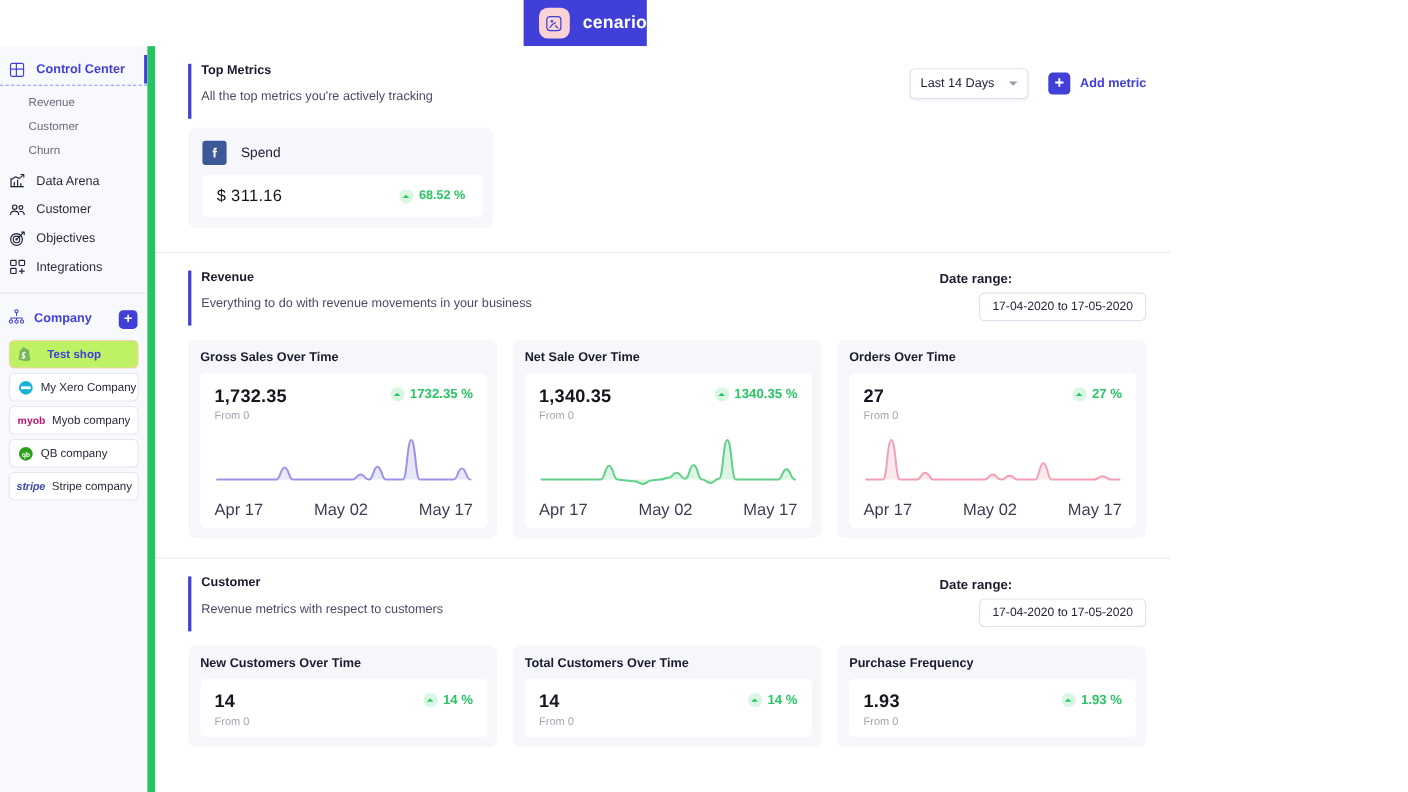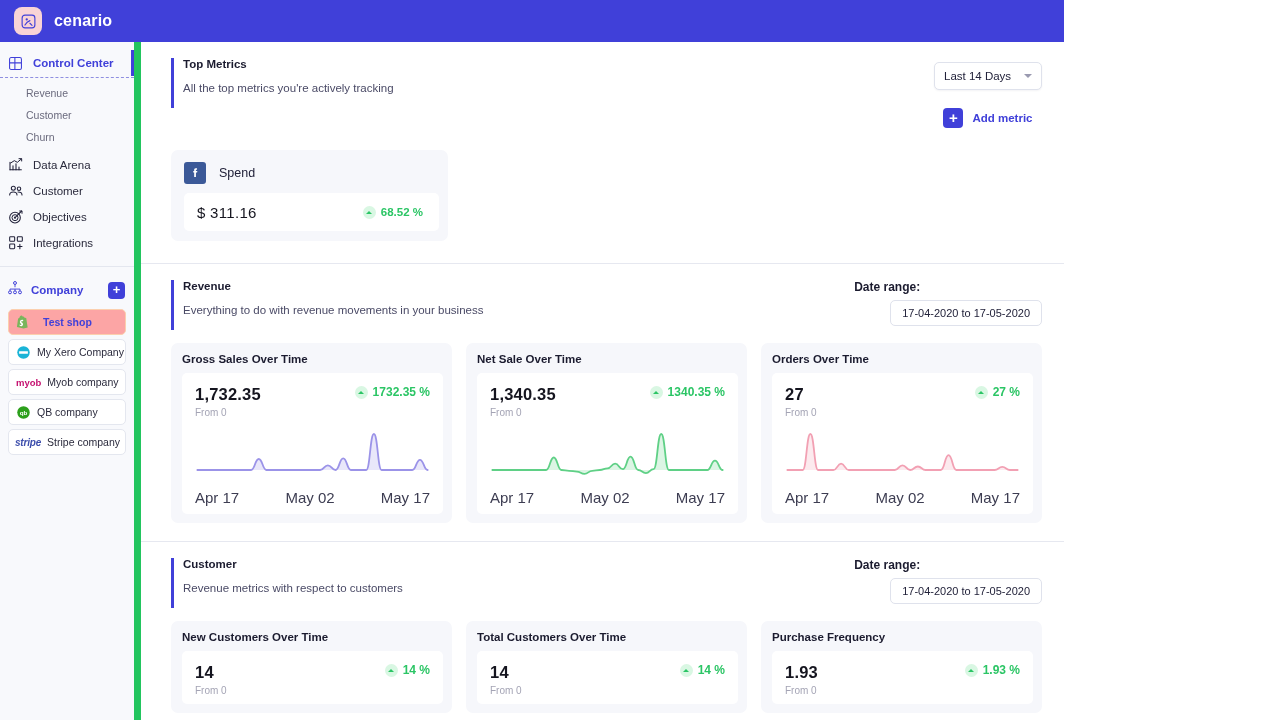--- a/index.html
+++ b/index.html
@@ -2,21 +2,21 @@
 <html><head>
 <meta charset="utf-8">
 <style>
   * { box-sizing: border-box; margin: 0; padding: 0; }
   html, body {
     width: 1280px; height: 720px;
     font-family: "Liberation Sans", sans-serif;
     background: #ffffff;
     overflow: hidden;
   }
-  #app { position: relative; width: 1064px; height: 720px; display: flex; flex-direction: column; }
+  #app { position: relative; width: 1064px; height: 720px; display: flex; flex-direction: column; align-items: center; }
 
   
   .topbar {
     height: 42px; min-height: 42px;
     background: #4040d9;
     display: flex; align-items: center;
     padding-left: 14px; gap: 12px;
   }
   .logo-badge {
     width: 28px; height: 28px; border-radius: 8px;
@@ -67,21 +67,21 @@
   .plus-btn {
     width: 17px; height: 17px; border-radius: 4px; background: #4040d9;
     color: #fff; font-size: 13px; line-height: 15px; text-align: center;
     font-weight: bold;
   }
   .company-row {
     margin: 4px 8px; height: 26px; border-radius: 5px;
     background: #ffffff; border: 1px solid #e4e7ef;
     display: flex; align-items: center; gap: 6px; padding-left: 6px;
   }
-  .company-row.selected { background: #fca5a5; border-color: #fbcfae; gap: 12px; }
+  .company-row.selected { background: #bef264; border-color: #fbcfae; gap: 12px; }
   .company-row .cname { font-size: 10.5px; color: #2a2a3c; }
   .company-row.selected .cname { color: #4040d9; font-weight: bold; }
   .cicon { width: 16px; height: 16px; flex: 0 0 16px; display:flex; align-items:center; justify-content:center;}
 
   
   .main { flex: 1; min-width: 0; overflow: hidden; background: #ffffff; position: relative; }
 
   .section { position: relative; }
   .section-divider { height: 1px; background: #e6e8f0; width: 100%; }
 
@@ -91,21 +91,21 @@
     position: relative;
   }
   .sec-bar {
     position: absolute; left: 30px; top: 16px;
     width: 3px; height: 50px; background: #4040d9;
   }
   .sec-textwrap { margin-left: 12px; flex: 1; }
   .sec-title { font-size: 11.5px; font-weight: bold; color: #1b1b2f; }
   .sec-sub { font-size: 11.5px; color: #4a4a66; margin-top: 12px; }
 
-  .sec-right { display: flex; align-items: center; gap: 18px; padding-top: 4px; flex-direction: column; }
+  .sec-right { display: flex; align-items: center; gap: 18px; padding-top: 4px; }
 
   .select-box {
     width: 108px; height: 28px; border-radius: 5px;
     background: #fff; border: 1px solid #dfe2ec;
     display: flex; align-items: center; justify-content: space-between;
     padding: 0 9px; box-shadow: 0 1px 2px rgba(20,20,60,.05);
   }
   .select-box span { font-size: 11.5px; color: #22223a; }
   .caret { width: 0; height: 0; border-left: 4px solid transparent; border-right: 4px solid transparent; border-top: 4px solid #9a9ab0; }
 

